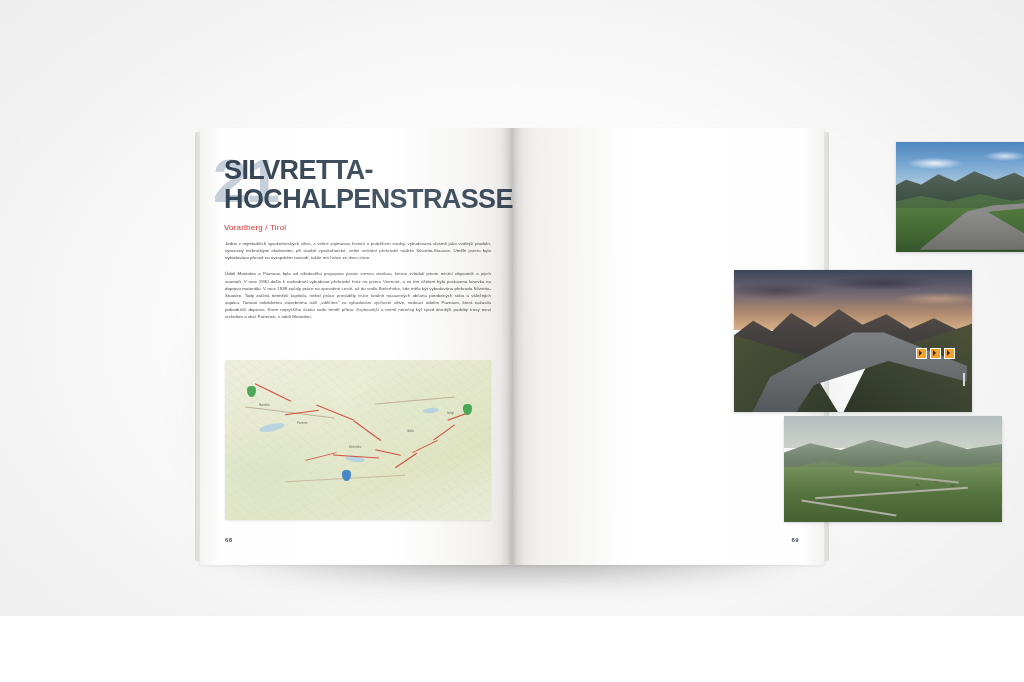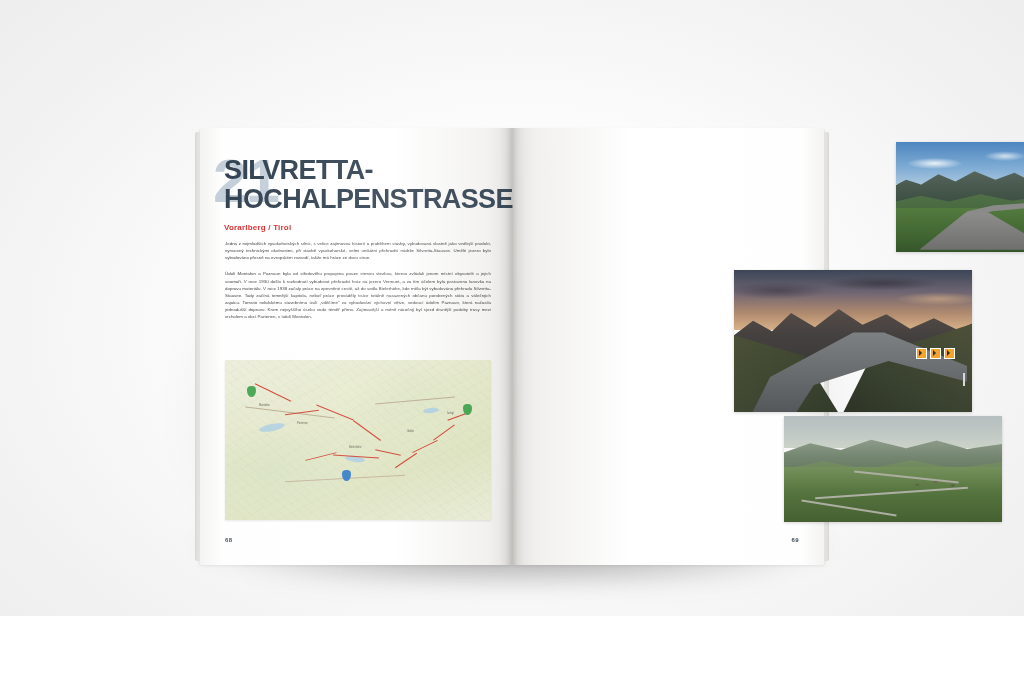--- a/index.html
+++ b/index.html
@@ -136,21 +136,21 @@
     font-size: 27px;
     font-weight: 700;
     color: #2f3f4f;
     letter-spacing: -0.6px;
     line-height: 1.08;
     text-transform: uppercase;
   }
   .subtitle {
     margin-top: 9px;
     font-size: 8px;
-    font-weight: 700;
+    font-weight: 400;
     color: #d42b2b;
     letter-spacing: 0.2px;
   }
 
   .body-col {
     position: absolute;
     left: 25px;
     top: 112px;
     width: 266px;
   }

